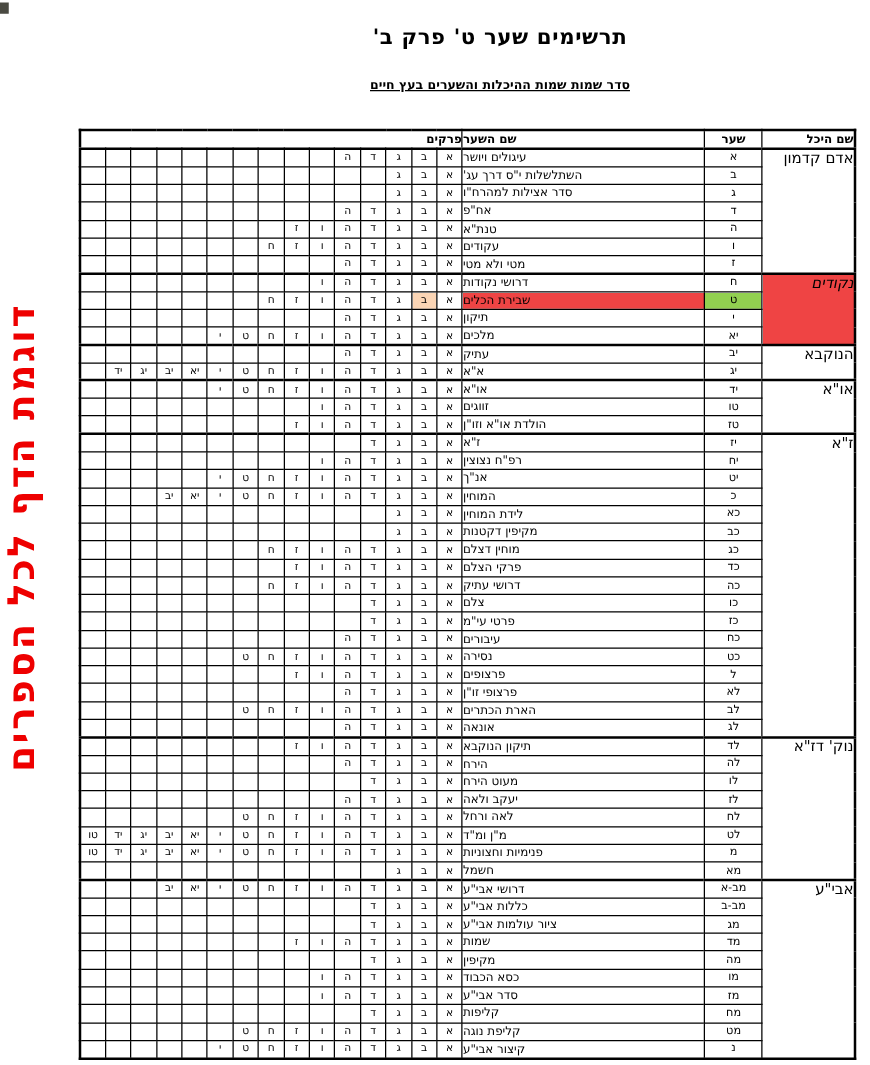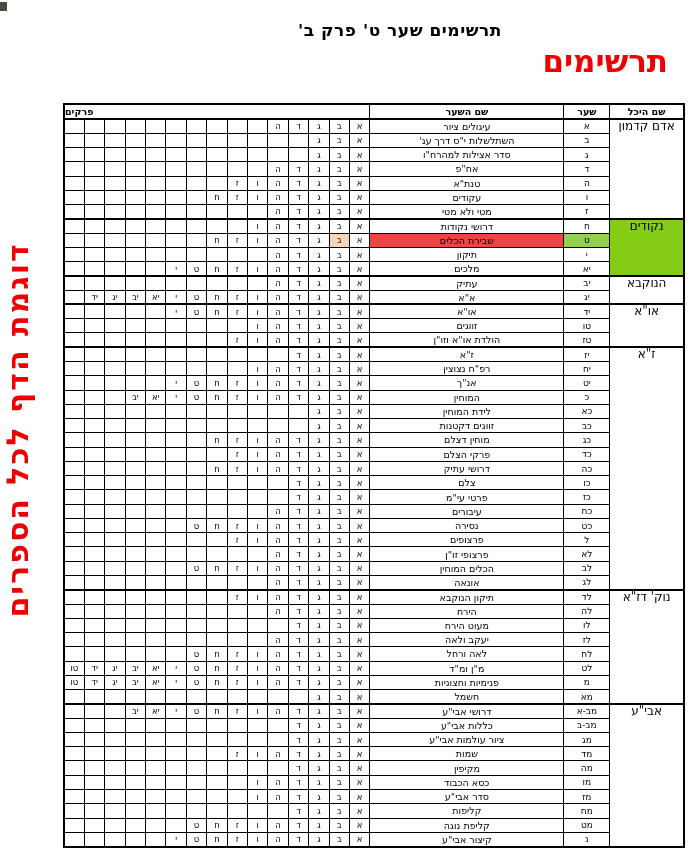--- a/index.html
+++ b/index.html
@@ -31,37 +31,37 @@
     position:absolute;left:63px;top:103px;border-collapse:collapse;table-layout:fixed;
     border:2px solid #000;direction:rtl;
   }
   table.gates td,table.gates th{
     border:1px solid #000;padding:0;overflow:hidden;white-space:nowrap;
     font-family:"DejaVu Serif","DejaVu Sans",serif;color:#000;
   }
   table.gates tr{height:14.27px;}
   table.gates tr.hdr{height:15px;}
   table.gates tr.hdr th{font-size:9.5px;font-weight:bold;border-bottom:2px solid #000;}
-  th.c-hall,td.c-hall{text-align:center;padding-right:3px;}
+  th.c-hall,td.c-hall{text-align:right;padding-right:3px;}
   th.c-gate,td.c-gate{text-align:center;}
-  th.c-gname,td.c-gname{text-align:center;padding-right:3px;}
-  th.c-chs{text-align:left;padding-right:3px;}
+  th.c-gname,td.c-gname{text-align:left;padding-right:3px;}
+  th.c-chs{text-align:right;padding-right:3px;}
   td.c-hall{vertical-align:top;font-size:12px;line-height:13px;}
   td.c-gate{font-size:9px;}
   td.c-gname{font-size:9.5px;}
   td.c-ch{text-align:center;font-size:8.5px;}
   tr.sec-top td{border-top:2.5px solid #000;}
 </style>
 </head>
 <body>
 
 <div class="page">
   <div class="scan-mark"></div>
   <div class="title">תרשימים שער ט' פרק ב'</div>
-  <div class="corner-label">תרשימים</div>
+  <div class="subtitle">סדר שמות שמות ההיכלות והשערים בעץ חיים</div>
   <div class="side-label">דוגמת הדף לכל הספרים</div>
 
   <table class="gates" id="gates-table" dir="rtl">
     <colgroup id="gates-cols">
         <col style="width: 74px;">
         <col style="width: 46px;">
         <col style="width: 194px;">
         <col style="width: 20.4px;">
         <col style="width: 20.4px;">
         <col style="width: 20.4px;">
@@ -83,21 +83,21 @@
         <th class="c-hall">שם היכל</th>
         <th class="c-gate">שער</th>
         <th class="c-gname">שם השער</th>
         <th class="c-chs" colspan="15">פרקים</th>
       </tr>
     </thead>
     <tbody id="gates-body">
         <tr class="sec-top">
           <td class="c-hall" rowspan="7">אדם קדמון</td>
           <td class="c-gate">א</td>
-          <td class="c-gname">עיגולים ציור</td>
+          <td class="c-gname">עיגולים ויושר</td>
           <td class="c-ch">א</td>
           <td class="c-ch">ב</td>
           <td class="c-ch">ג</td>
           <td class="c-ch">ד</td>
           <td class="c-ch">ה</td>
           <td class="c-ch"></td>
           <td class="c-ch"></td>
           <td class="c-ch"></td>
           <td class="c-ch"></td>
           <td class="c-ch"></td>
@@ -215,21 +215,21 @@
           <td class="c-ch"></td>
           <td class="c-ch"></td>
           <td class="c-ch"></td>
           <td class="c-ch"></td>
           <td class="c-ch"></td>
           <td class="c-ch"></td>
           <td class="c-ch"></td>
           <td class="c-ch"></td>
         </tr>
         <tr class="sec-top">
-          <td class="c-hall" rowspan="4" style="background: #84cc16;">נקודים</td>
+          <td class="c-hall" rowspan="4" style="background: #ef4444; font-style: italic;">נקודים</td>
           <td class="c-gate">ח</td>
           <td class="c-gname">דרושי נקודות</td>
           <td class="c-ch">א</td>
           <td class="c-ch">ב</td>
           <td class="c-ch">ג</td>
           <td class="c-ch">ד</td>
           <td class="c-ch">ה</td>
           <td class="c-ch">ו</td>
           <td class="c-ch"></td>
           <td class="c-ch"></td>
@@ -486,21 +486,21 @@
           <td class="c-ch"></td>
           <td class="c-ch"></td>
           <td class="c-ch"></td>
           <td class="c-ch"></td>
           <td class="c-ch"></td>
           <td class="c-ch"></td>
           <td class="c-ch"></td>
         </tr>
         <tr>
           <td class="c-gate">כב</td>
-          <td class="c-gname">זווגים דקטנות</td>
+          <td class="c-gname">מקיפין דקטנות</td>
           <td class="c-ch">א</td>
           <td class="c-ch">ב</td>
           <td class="c-ch">ג</td>
           <td class="c-ch"></td>
           <td class="c-ch"></td>
           <td class="c-ch"></td>
           <td class="c-ch"></td>
           <td class="c-ch"></td>
           <td class="c-ch"></td>
           <td class="c-ch"></td>
@@ -676,21 +676,21 @@
           <td class="c-ch"></td>
           <td class="c-ch"></td>
           <td class="c-ch"></td>
           <td class="c-ch"></td>
           <td class="c-ch"></td>
           <td class="c-ch"></td>
           <td class="c-ch"></td>
         </tr>
         <tr>
           <td class="c-gate">לב</td>
-          <td class="c-gname">הכלים המוחין</td>
+          <td class="c-gname">הארת הכתרים</td>
           <td class="c-ch">א</td>
           <td class="c-ch">ב</td>
           <td class="c-ch">ג</td>
           <td class="c-ch">ד</td>
           <td class="c-ch">ה</td>
           <td class="c-ch">ו</td>
           <td class="c-ch">ז</td>
           <td class="c-ch">ח</td>
           <td class="c-ch">ט</td>
           <td class="c-ch"></td>

